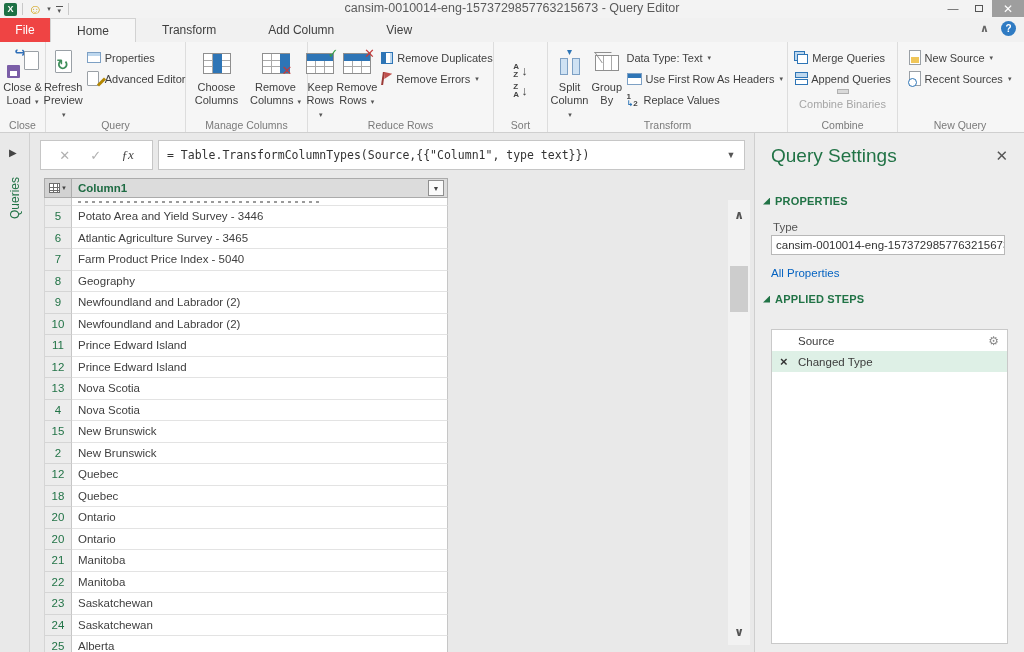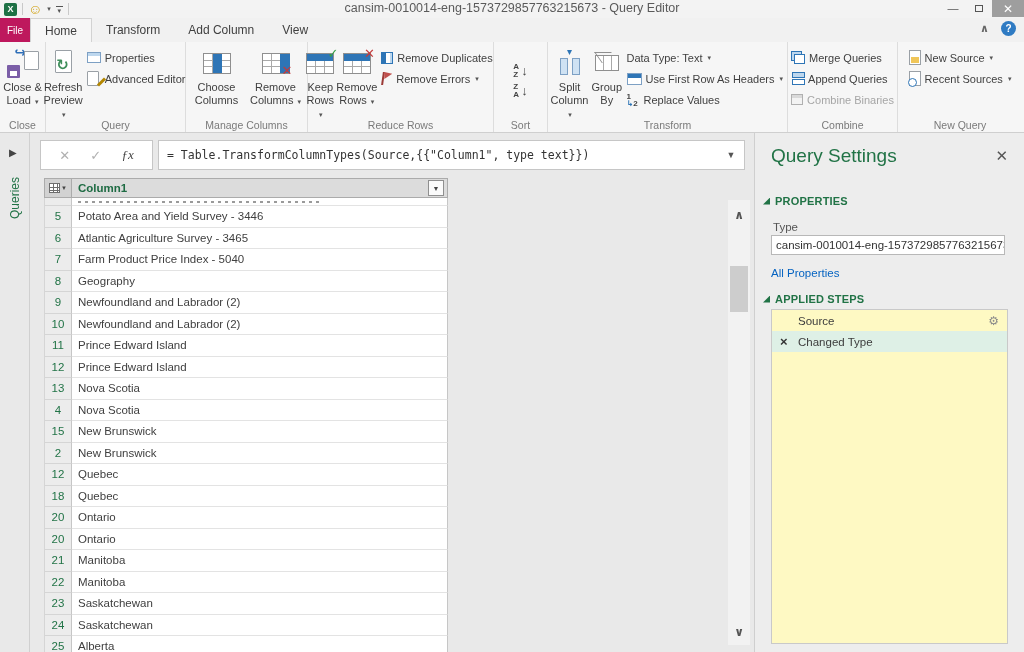--- a/index.html
+++ b/index.html
@@ -18,35 +18,35 @@
   .qat-custom { display:flex; flex-direction:column; align-items:center; line-height:4px; color:#555; }
   .qat-custom .bar { width:7px; border-top:1px solid #555; margin-bottom:2px; }
   .qat-sep { width:1px; height:12px; background:#c9c9c9; }
   .title-text { position:absolute; left:0; right:0; top:1px; text-align:center; font-size:12.5px; color:#5a5a5a; }
   .winbtns { position:absolute; right:0; top:0; display:flex; align-items:flex-start; height:18px; }
   .wb { width:26px; height:16px; display:flex; align-items:center; justify-content:center; color:#555; font-size:11px; }
   .wb-max .sq { width:8px; height:7px; border:1px solid #555; display:block; }
   .wb-close { width:32px; height:17px; background:#9e9e9e; color:#fff; font-size:12px; }
   
   .tabstrip { position:absolute; left:0; top:18px; width:100%; height:24px; background:#f1f1f1; display:flex; align-items:stretch; }
-  .tab-file { width:30px; background:#be185d; color:#fff; display:flex; align-items:center; justify-content:center; font-size:10px; }
-  .tab { padding:0 14px; display:flex; align-items:center; font-size:12px; color:#3f3f3f; }
+  .tab-file { width:50px; background:#ef4444; color:#fff; display:flex; align-items:center; justify-content:center; font-size:12px; }
+  .tab { padding:0 26px; display:flex; align-items:center; font-size:12px; color:#3f3f3f; }
   .tab.active { background:#f6f6f6; border:1px solid #d2d2d2; border-bottom:none; }
   .strip-right { position:absolute; right:8px; top:3px; display:flex; align-items:center; gap:12px; }
   .collapse-ribbon { color:#666; font-size:11px; font-weight:bold; }
   .help-badge { width:15px; height:15px; border-radius:50%; background:#2f7bc3; color:#fff; font-size:10px; font-weight:bold; display:flex; align-items:center; justify-content:center; }
   
   .ribbon { position:absolute; left:0; top:42px; width:100%; height:91px; background:#f6f6f6; border-bottom:1px solid #cfcfcf; display:flex; }
   .rgroup { position:relative; height:100%; border-right:1px solid #ddd; padding:3px 2px 16px 2px; display:flex; align-items:flex-start; justify-content:center; gap:2px; }
   .rgroup-label { position:absolute; left:0; right:0; bottom:1px; text-align:center; font-size:10.5px; color:#7a7a7a; }
   .bigbtn { width:52px; display:flex; flex-direction:column; align-items:center; text-align:center; font-size:11px; line-height:1.2; color:#3f3f3f; padding-top:2px; }
   .bigbtn .ic { height:32px; display:flex; align-items:center; justify-content:center; margin-bottom:2px; }
   .smallcol { display:flex; flex-direction:column; justify-content:flex-start; padding-top:2px; }
   .smallbtn { display:flex; align-items:center; gap:4px; height:21px; font-size:11px; color:#3f3f3f; white-space:nowrap; padding:0 2px; }
-  .smallbtn.disabled { color:#a6a6a6; }
+  .smallbtn.disabled { color:#a6a6a6;flex-direction:column; }
   .caret { font-size:7px; color:#555; margin-left:1px; }
   
   .doc { position:relative; width:15px; height:19px; background:#fff; border:1px solid #9aa0a6; border-radius:1px; display:inline-block; }
   .ic-closeload { position:relative; width:32px; height:30px; }
   .ic-closeload .arrow { position:absolute; left:8px; top:-4px; color:#2f6fb8; font-size:14px; font-weight:bold; }
   .ic-closeload .page { position:absolute; right:0; top:3px; }
   .ic-closeload .disk { position:absolute; left:0; bottom:0; width:13px; height:13px; background:#7b5ea7; border-radius:1px; }
   .ic-closeload .disk::after { content:""; position:absolute; left:3px; bottom:2px; width:7px; height:5px; background:#fff; }
   .ic-refresh { position:relative; width:20px; height:26px; }
   .ic-refresh .doc { width:17px; height:23px; }
@@ -128,21 +128,21 @@
   .vscroll .thumb { position:absolute; left:2px; width:18px; top:66px; height:46px; background:#cdcdcd; }
   
   .qpanel { position:absolute; left:754px; top:133px; right:0; bottom:0; background:#ededed; border-left:1px solid #cfcfcf; }
   .qp-title { position:absolute; left:16px; top:12px; font-size:19px; color:#217346; }
   .qp-close { position:absolute; right:16px; top:16px; color:#555; font-size:15px; line-height:14px; }
   .sect { position:absolute; left:8px; display:flex; align-items:center; gap:5px; color:#217346; font-weight:bold; font-size:11px; letter-spacing:.2px; }
   .sect .tri { width:7px; height:7px; background:#217346; clip-path:polygon(100% 0,100% 100%,0 100%); }
   .qp-namelabel { position:absolute; left:18px; top:88px; color:#555; font-size:11.5px; }
   .qp-nameinput { position:absolute; left:16px; top:102px; width:234px; height:20px; background:#fff; border:1px solid #b8b8b8; font-size:11.5px; color:#333; line-height:18px; padding:0 4px; white-space:nowrap; overflow:hidden; }
   .qp-allprops { position:absolute; left:16px; top:134px; color:#0563c1; font-size:11.5px; }
-  .stepsbox { position:absolute; left:16px; top:176px; width:237px; bottom:8px; background:#fef9c3; border:1px solid #c9c9c9; }
+  .stepsbox { position:absolute; left:16px; top:196px; width:237px; bottom:8px; background:#ffffff; border:1px solid #c9c9c9; }
   .step { height:21px; display:flex; align-items:center; font-size:11.5px; color:#3c3c3c; position:relative; }
   .step .lbl { padding-left:26px; flex:1; }
   .step .gear { position:absolute; right:8px; color:#8a8a8a; font-size:12px; }
   .step.selected { background:#def0e6; }
   .step .delx { position:absolute; left:8px; color:#333; font-size:13px; font-weight:bold; line-height:1; }
 </style>
 </head>
 <body>
 
 <div id="win">

